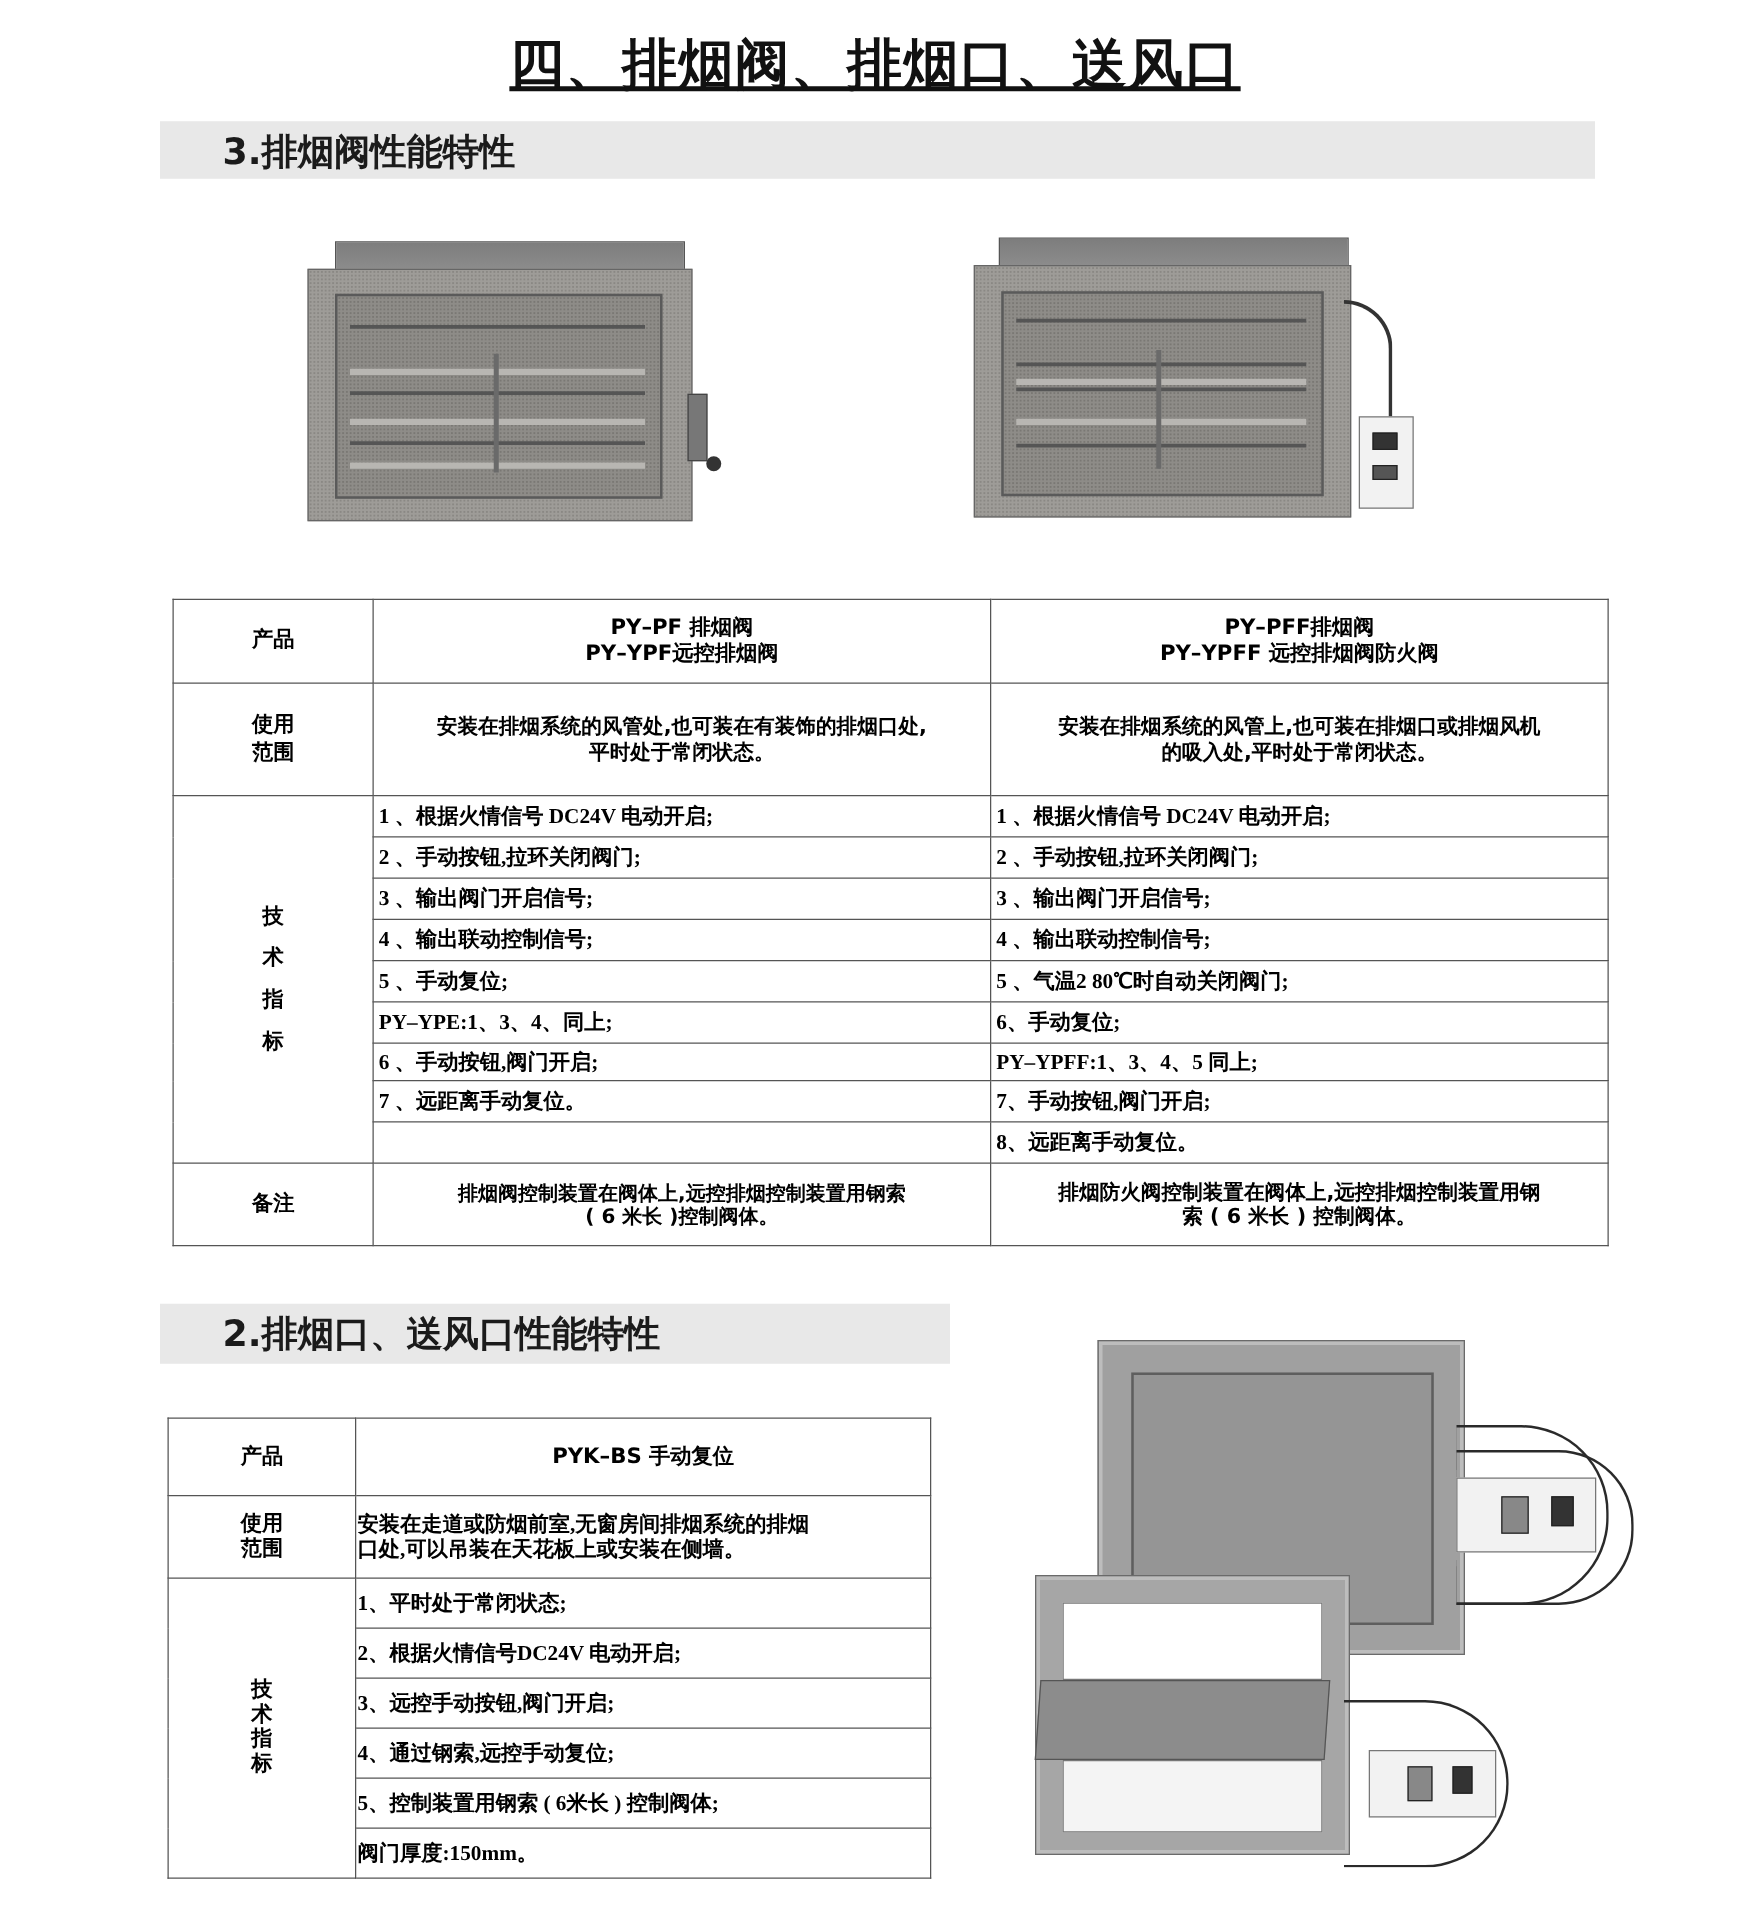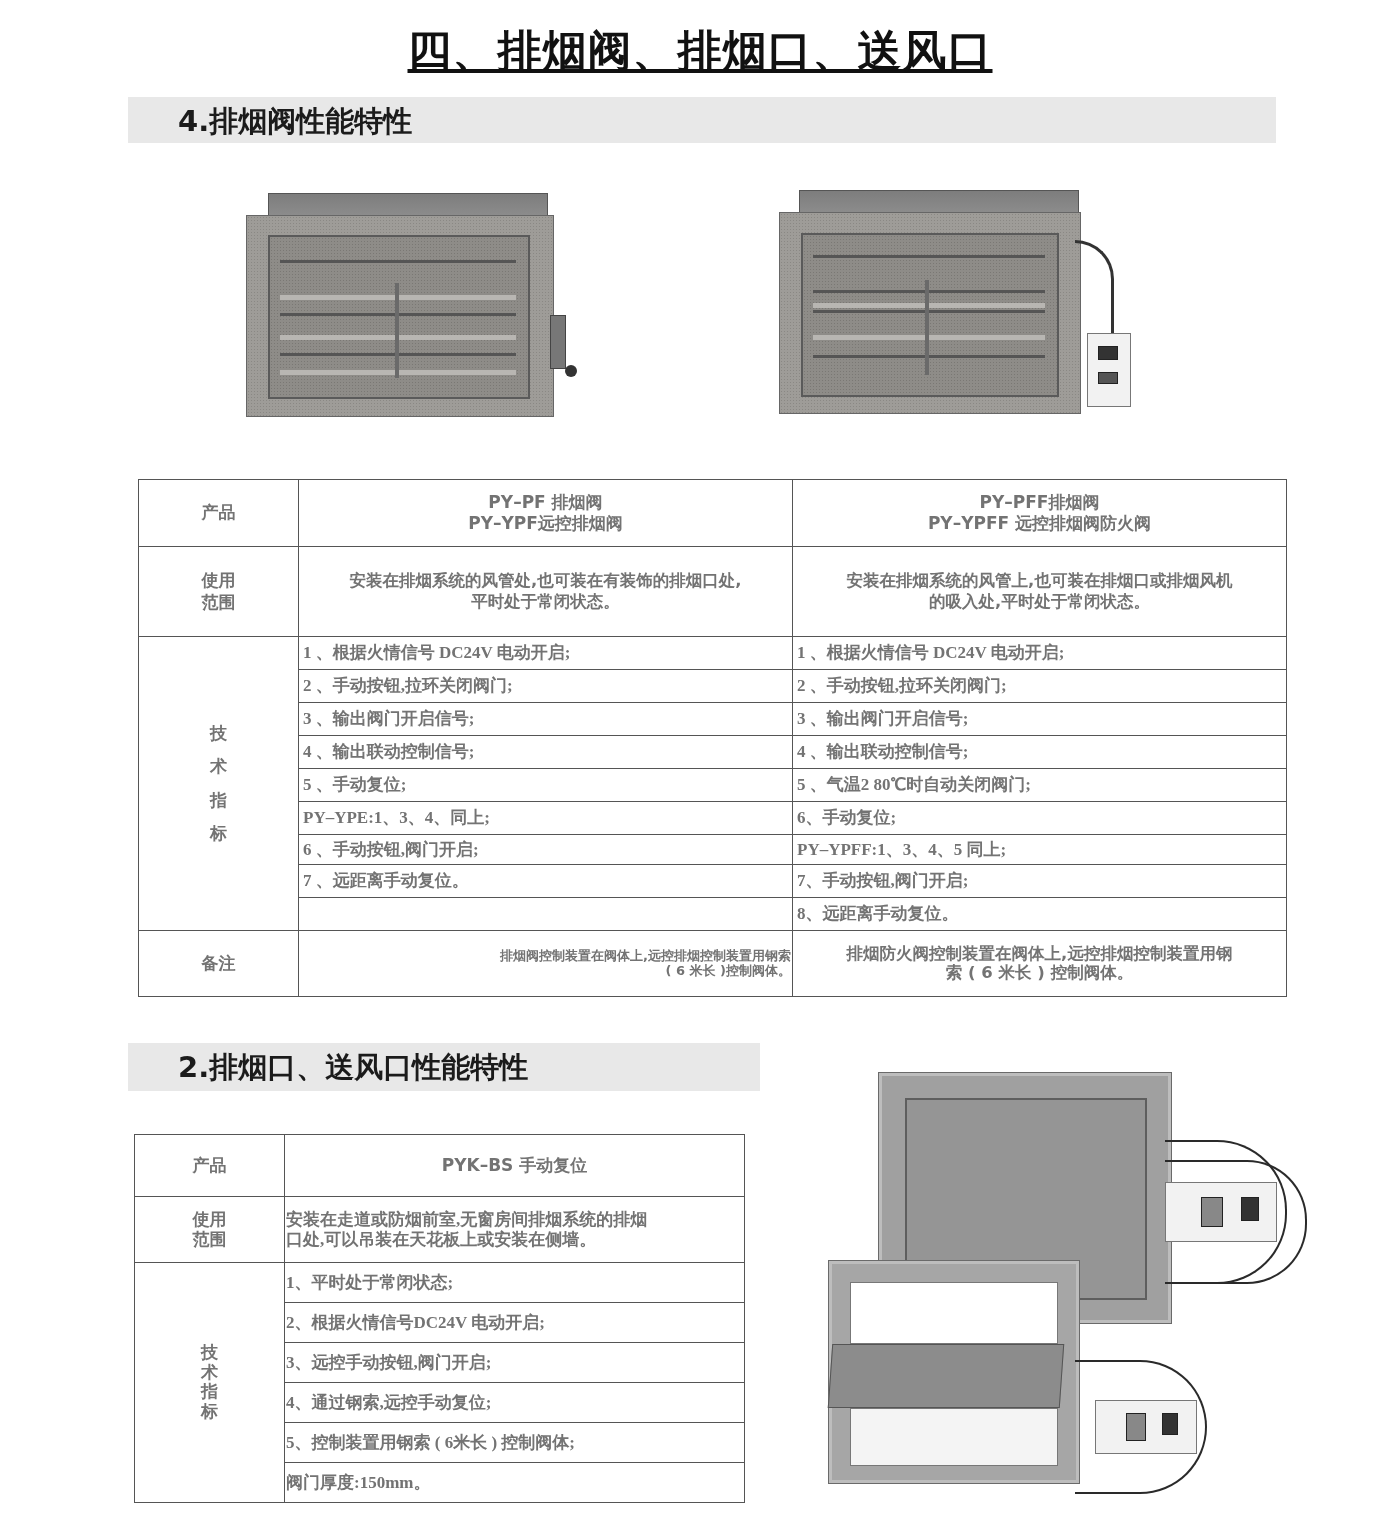--- a/index.html
+++ b/index.html
@@ -12,21 +12,21 @@
     font-size: 44px; font-weight: bold; letter-spacing: 1px; color: #111; text-decoration: underline;
   }
   .section-bar {
     position: absolute; background: #e8e8e8; height: 46px;
   }
   .section-bar span {
     position: absolute; left: 50px; top: 5px; font-size: 29px; font-weight: bold; color: #1b1b1b;
   }
   table.spec {
     position: absolute; border-collapse: collapse; table-layout: fixed;
-    font-size: 17px; font-weight: bold; color: #737373;
+    font-size: 17px; font-weight: bold; color: #000000;
   }
   table.spec td {
     border: 1.5px solid #555; padding: 0 4px; vertical-align: middle; line-height: 1.25;
   }
   table.spec td.label { text-align: center; font-size: 17px; }
   table.spec td.center { text-align: center; }
   table.spec td.left { text-align: left; font-family: Liberation Serif, serif; }
   .two-line { line-height: 1.85; }
   .label-vert { display: inline-block; line-height: 1.95; }
   .label-vert2 { display: inline-block; line-height: 1.15; }
@@ -63,21 +63,21 @@
     box-shadow: inset 0 0 0 3px #bdbdbd;
   }
   .vent-panel { position: absolute; background: #9a9a9a; border: 2px solid #5e5e5e; }
 </style>
 </head>
 <body>
 
 <div class="page-title">四、排烟阀、排烟口、送风口</div>
 
 <div class="section-bar" style="left:128px; top:97px; width:1148px;">
-  <span>4.排烟阀性能特性</span>
+  <span>3.排烟阀性能特性</span>
 </div>
 
 <div class="img-box" style="left:240px; top:185px; width:350px; height:240px;">
   <div>
     <div class="damper-back" style="left:28px; top:8px; width:278px; height:42px;"></div>
     <div class="damper-frame" style="left:6px; top:30px; width:306px; height:200px;"></div>
     <div class="damper-inner" style="left:28px; top:50px; width:258px; height:160px;"></div>
     <div class="blade" style="left:40px; top:75px; width:236px;"></div>
     <div class="blade-light" style="left:40px; top:110px; width:236px;"></div>
     <div class="blade" style="left:40px; top:128px; width:236px;"></div>
@@ -181,21 +181,21 @@
   <tr style="height:33px;">
     <td class="left">7 、远距离手动复位。</td>
     <td class="left">7、手动按钮,阀门开启;</td>
   </tr>
   <tr style="height:33px;">
     <td class="left"></td>
     <td class="left">8、远距离手动复位。</td>
   </tr>
   <tr style="height:66px;">
     <td class="label">备注</td>
-    <td class="center" style="line-height:1.1; padding:0 1px; font-size:13px;text-align:right;">
+    <td class="center" style="line-height:1.1; padding:0 1px; font-size:16px;">
       <div>排烟阀控制装置在阀体上,远控排烟控制装置用钢索</div>
       <div>( 6 米长 )控制阀体。</div>
     </td>
     <td class="center" style="line-height:1.1; padding:0 1px; font-size:16.5px;">
       <div>排烟防火阀控制装置在阀体上,远控排烟控制装置用钢</div>
       <div>索 ( 6 米长 ) 控制阀体。</div>
     </td>
   </tr>
 </tbody>
   </table>

